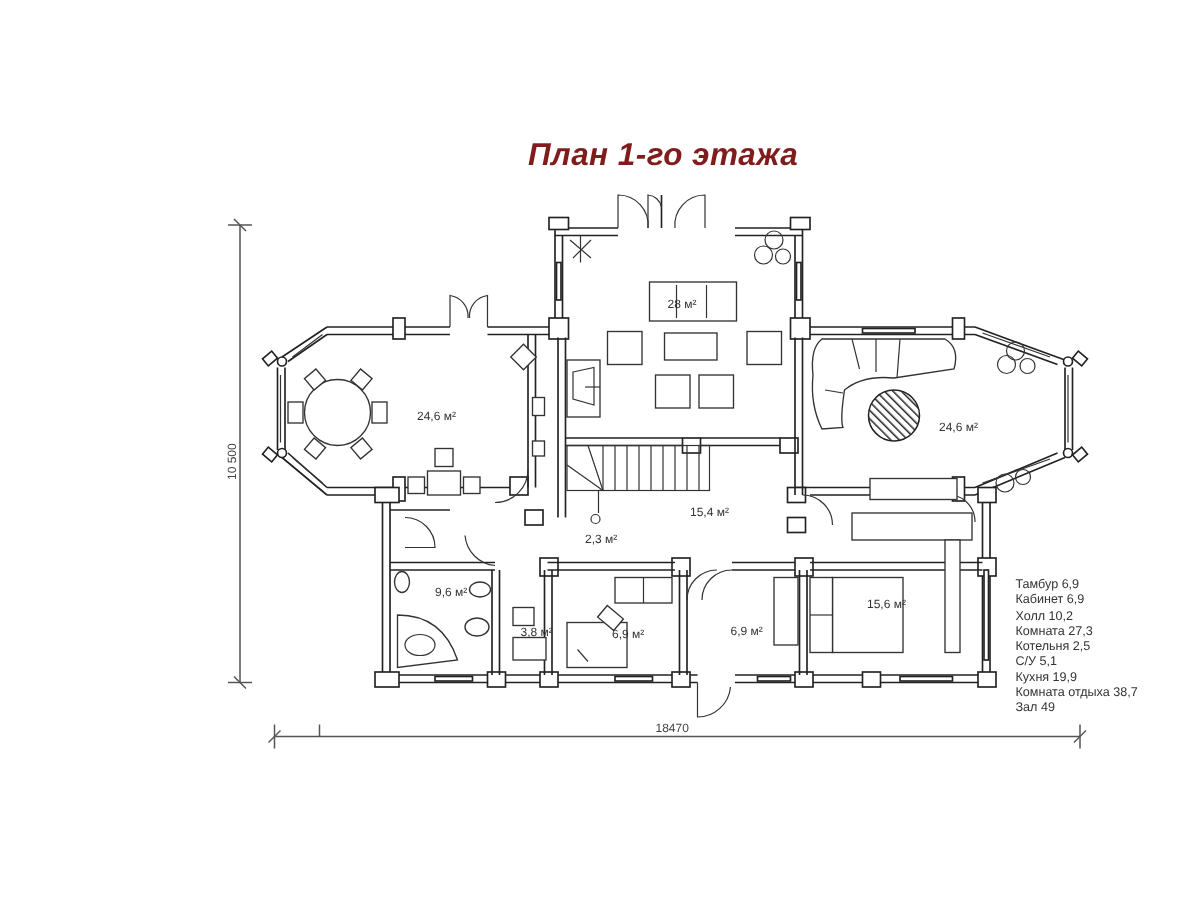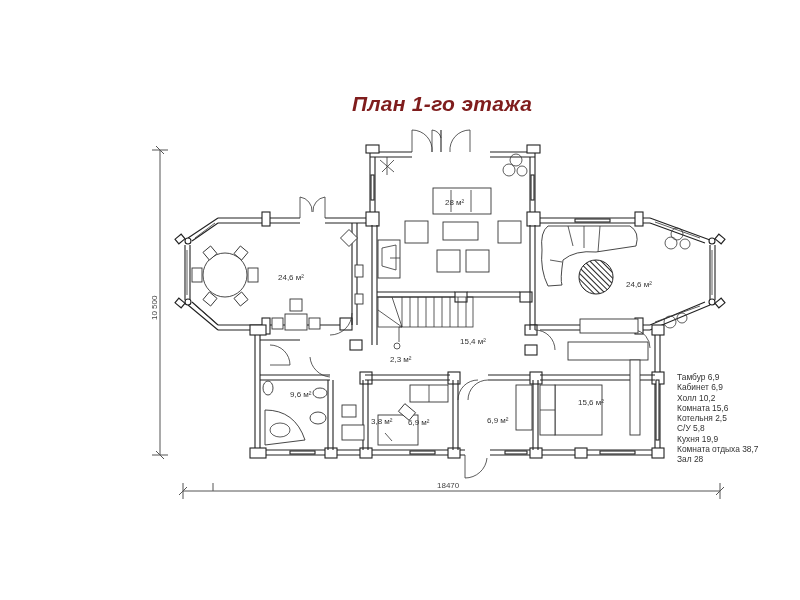--- a/index.html
+++ b/index.html
@@ -1,19 +1,19 @@
 <!DOCTYPE html>
 <html><head>
 <meta charset="utf-8">
 <style>
   html, body { margin: 0; padding: 0; background: #ffffff; }
   body { width: 800px; height: 600px; position: relative; overflow: hidden; font-family: "Liberation Sans", sans-serif; }
   .title { position: absolute; left: 352px; top: 92px; font-size: 21px; font-weight: bold; font-style: italic; color: #7f1d1d; letter-spacing: 0.3px; }
   svg { position: absolute; left: 0; top: 0; }
-  .legend { position: absolute; left: 677px; top: 372px; font-size: 8.4px; line-height: 10.3px; color: #333; }
+  .legend { position: absolute; left: 677px; top: 384px; font-size: 8.4px; line-height: 10.3px; color: #333; }
   .legend div { white-space: nowrap; }
   .area { position: absolute; font-size: 8px; color: #333; white-space: nowrap; }
   .dim { position: absolute; font-size: 8px; color: #444; }
   .dim-v { transform: rotate(-90deg); transform-origin: left top; }
   .w { fill: none; stroke: #222; stroke-width: 1.1; }
   .wf { fill: #fff; stroke: #222; stroke-width: 1.1; }
   .thin { fill: none; stroke: #333; stroke-width: 0.8; }
   .furn { fill: #fff; stroke: #333; stroke-width: 0.9; }
   .dimline { stroke: #555; stroke-width: 1; fill: none; }
 </style>
@@ -287,31 +287,31 @@
     <rect class="furn" x="342" y="425" width="22" height="15"></rect>
   </g>
 </svg>
 
 <div class="area" style="left:278px; top:273px;">24,6 м²</div>
 <div class="area" style="left:445px; top:198px;">28 м²</div>
 <div class="area" style="left:626px; top:280px;">24,6 м²</div>
 <div class="area" style="left:460px; top:337px;">15,4 м²</div>
 <div class="area" style="left:343px; top:355px;margin-left:47px;">2,3 м²</div>
 <div class="area" style="left:290px; top:390px;">9,6 м²</div>
-<div class="area" style="left:347px; top:417px;margin-left:24px;">3,8 м²</div>
+<div class="area" style="left:347px; top:417px;">3,8 м²</div>
 <div class="area" style="left:408px; top:418px;">6,9 м²</div>
 <div class="area" style="left:487px; top:416px;">6,9 м²</div>
 <div class="area" style="left:578px; top:398px;text-align:right;">15,6 м²</div>
 
 <div class="dim" style="left:437px; top:481px;">18470</div>
 <div class="dim dim-v" style="left:150px; top:320px;">10 500</div>
 
 <div class="legend">
   <div>Тамбур 6,9</div>
   <div>Кабинет 6,9</div>
   <div>Холл 10,2</div>
-  <div>Комната 15,6</div>
+  <div>Комната 27,3</div>
   <div>Котельня 2,5</div>
-  <div>С/У 5,8</div>
+  <div>С/У 5,1</div>
   <div>Кухня 19,9</div>
   <div>Комната отдыха 38,7</div>
-  <div>Зал 28</div>
+  <div>Зал 49</div>
 </div>
 
 </body></html>

